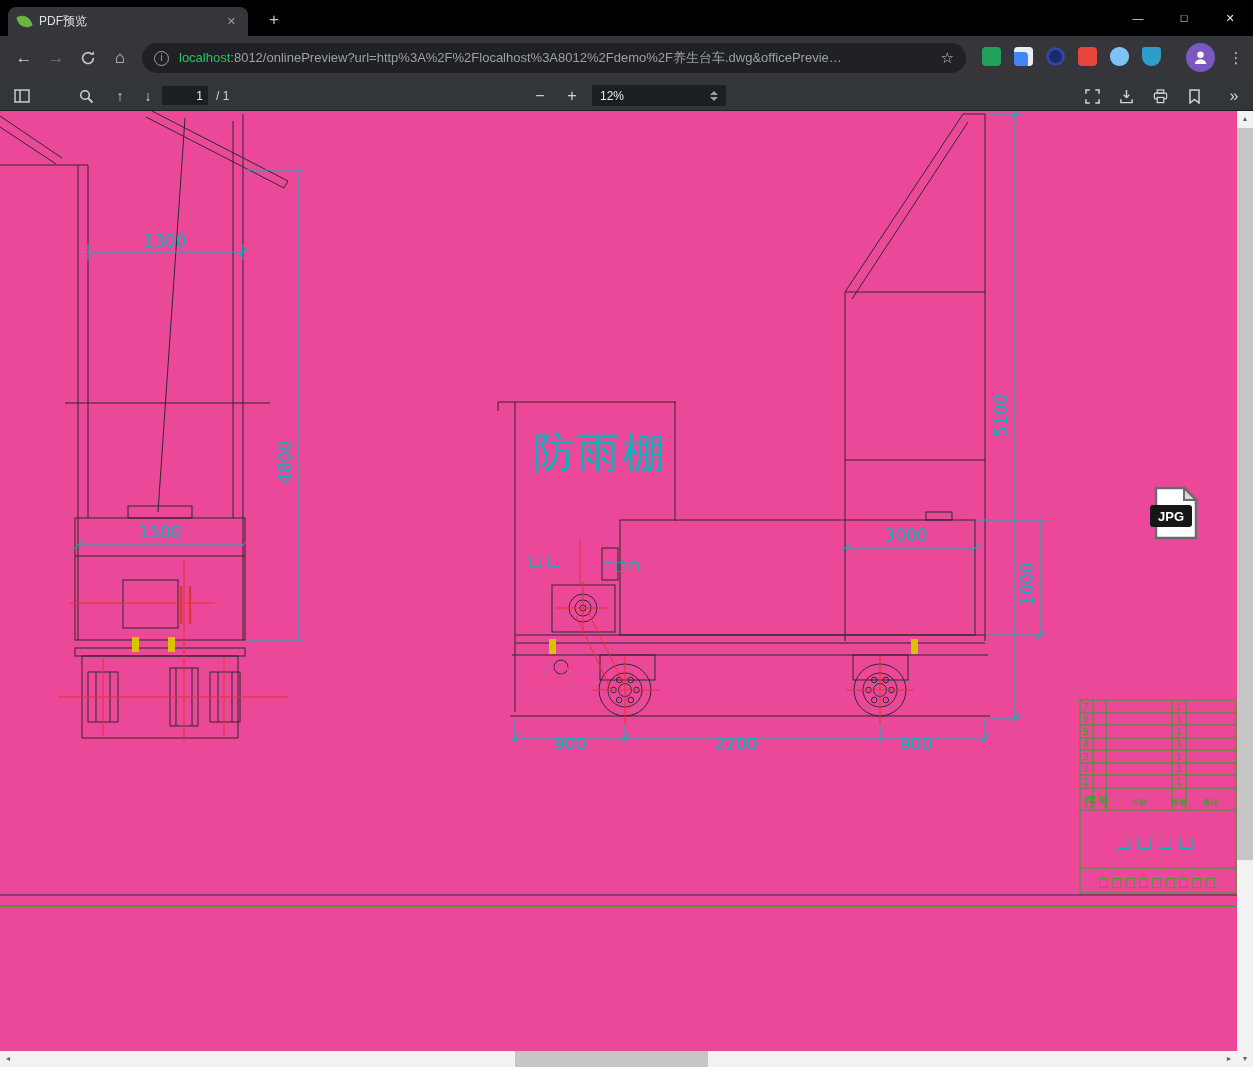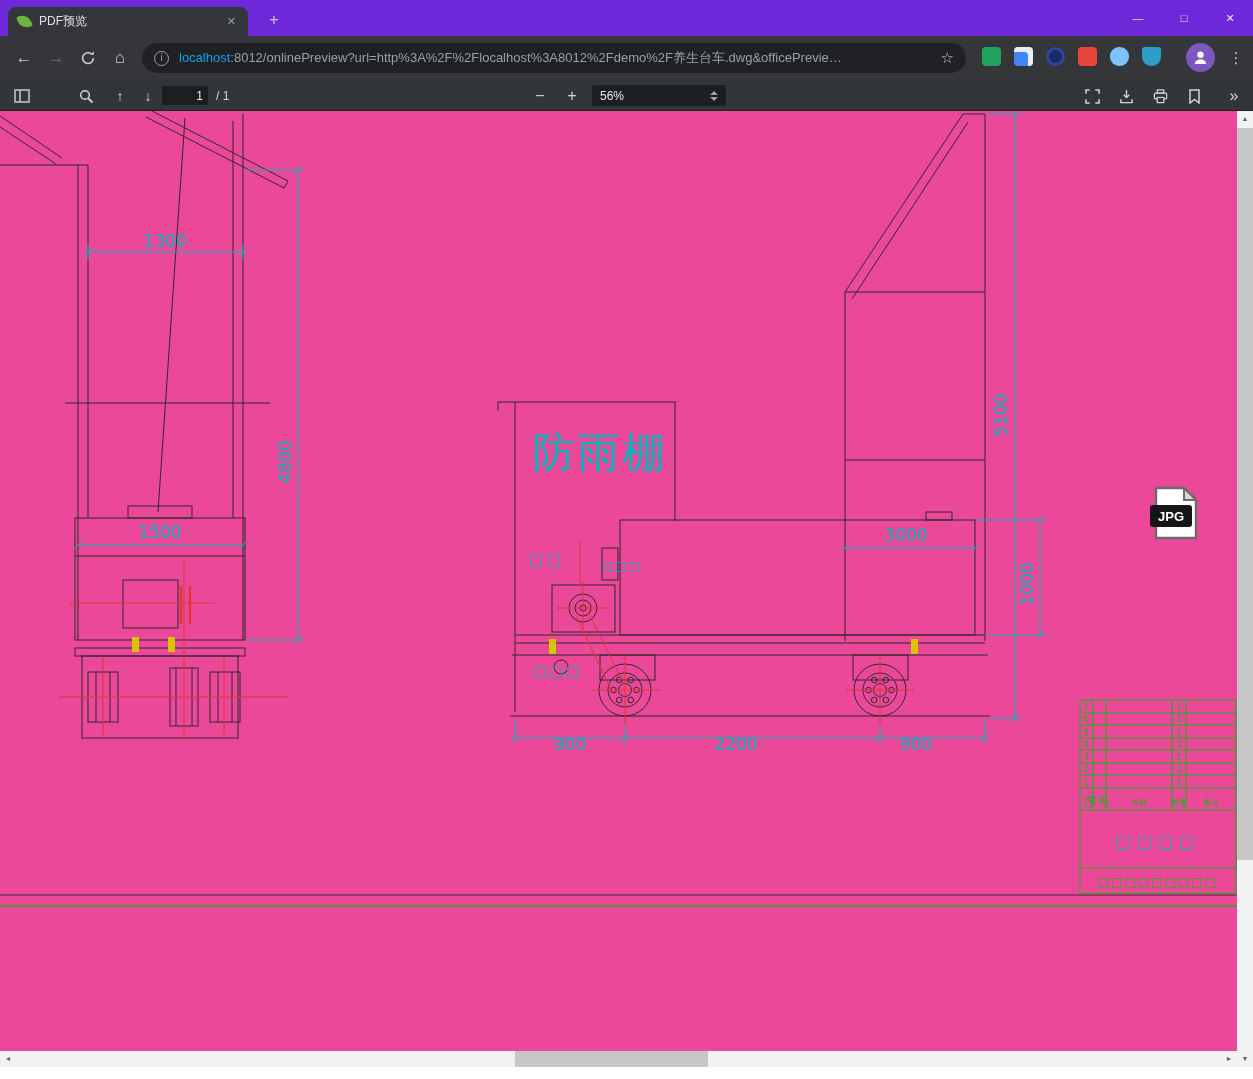--- a/index.html
+++ b/index.html
@@ -1,19 +1,19 @@
 <!DOCTYPE html>
 <html><head>
 <meta charset="utf-8">
 <style>
   *{box-sizing:border-box;margin:0;padding:0}
   html,body{width:1253px;height:1079px;overflow:hidden;background:#fff;
     font-family:"Liberation Sans","DejaVu Sans",sans-serif}
   
-  .titlebar{position:relative;height:36px;background:#6d28d9}
+  .titlebar{position:relative;height:36px;background:#000000}
   .tab{position:absolute;left:8px;top:7px;width:240px;height:29px;background:#35363a;
     border-radius:8px 8px 0 0;display:flex;align-items:center;gap:8px;padding:0 10px;
     color:#dfe1e5;font-size:12px}
   .favicon{width:13px;height:13px;background:#6db33f;border-radius:1px 75% 1px 75%;
     transform:rotate(-18deg);flex:none}
   .tab-title{flex:1;white-space:nowrap;overflow:hidden}
   .tab-close{color:#9aa0a6;font-size:11px;padding:2px;cursor:default}
   .newtab{position:absolute;left:262px;top:9px;width:24px;height:24px;color:#c4c7c5;
     font-size:17px;text-align:center;line-height:22px}
   .winctl{position:absolute;right:0;top:0;height:36px;display:flex}
@@ -22,21 +22,21 @@
   .navbar{position:relative;height:44px;background:#35363a}
   .navico{position:absolute;top:8px;width:28px;height:28px;display:flex;align-items:center;
     justify-content:center;color:#c8cbd0;font-size:17px;border-radius:50%}
   .disabled{color:#6e7175}
   .omnibox{position:absolute;left:142px;top:7px;width:824px;height:30px;background:#202124;
     border-radius:15px;display:flex;align-items:center;gap:10px;padding:0 12px;
     font-size:13px;color:#9aa0a6}
   .info-ico{width:15px;height:15px;border:1.5px solid #9aa0a6;border-radius:50%;
     font-size:10px;line-height:12px;text-align:center;flex:none;color:#9aa0a6}
   .url{flex:1;white-space:nowrap;overflow:hidden}
-  .url .host{color:#0ea5e9}
+  .url .host{color:#22c55e}
   .star{font-size:15px;color:#c4c7c5}
   .exts{position:absolute;left:982px;top:11px;display:flex;gap:13px;align-items:center}
   .ext{width:19px;height:19px;border-radius:4px;flex:none}
   .avatar{position:absolute;left:1186px;top:7px;width:29px;height:29px;border-radius:50%;
     background:#7a57c1;display:flex;align-items:center;justify-content:center}
   .menu3{position:absolute;left:1224px;top:8px;width:24px;height:28px;color:#c8cbd0;
     font-size:15px;text-align:center;line-height:28px}
   
   .pdfbar{position:relative;height:31px;background:#323639;border-bottom:1px solid #1e1f21}
   .pico{position:absolute;top:4px;width:24px;height:24px;display:flex;align-items:center;
@@ -135,21 +135,21 @@
       </svg>
   </div>
   <div class="pico" style="left:108px">↑</div>
   <div class="pico" style="left:136px">↓</div>
   <input class="pageinput" value="1" style="">
   <div class="pagecount">/ 1</div>
 
   <div class="pico" style="left:528px;font-size:16px">−</div>
   <div class="pico" style="left:560px;font-size:16px">+</div>
   <div class="zoomsel">
-    <span>56%</span>
+    <span>12%</span>
     <span class="spin">
         <i class="u"></i>
         <i class="d"></i>
       </span>
   </div>
 
   <div class="pico" style="left:1080px">
     <svg width="15" height="15" viewBox="0 0 16 16">
         <path d="M1 5V1h4M11 1h4v4M15 11v4h-4M5 15H1v-4" fill="none" stroke="#d2d4d5" stroke-width="1.6"></path>
       </svg>

